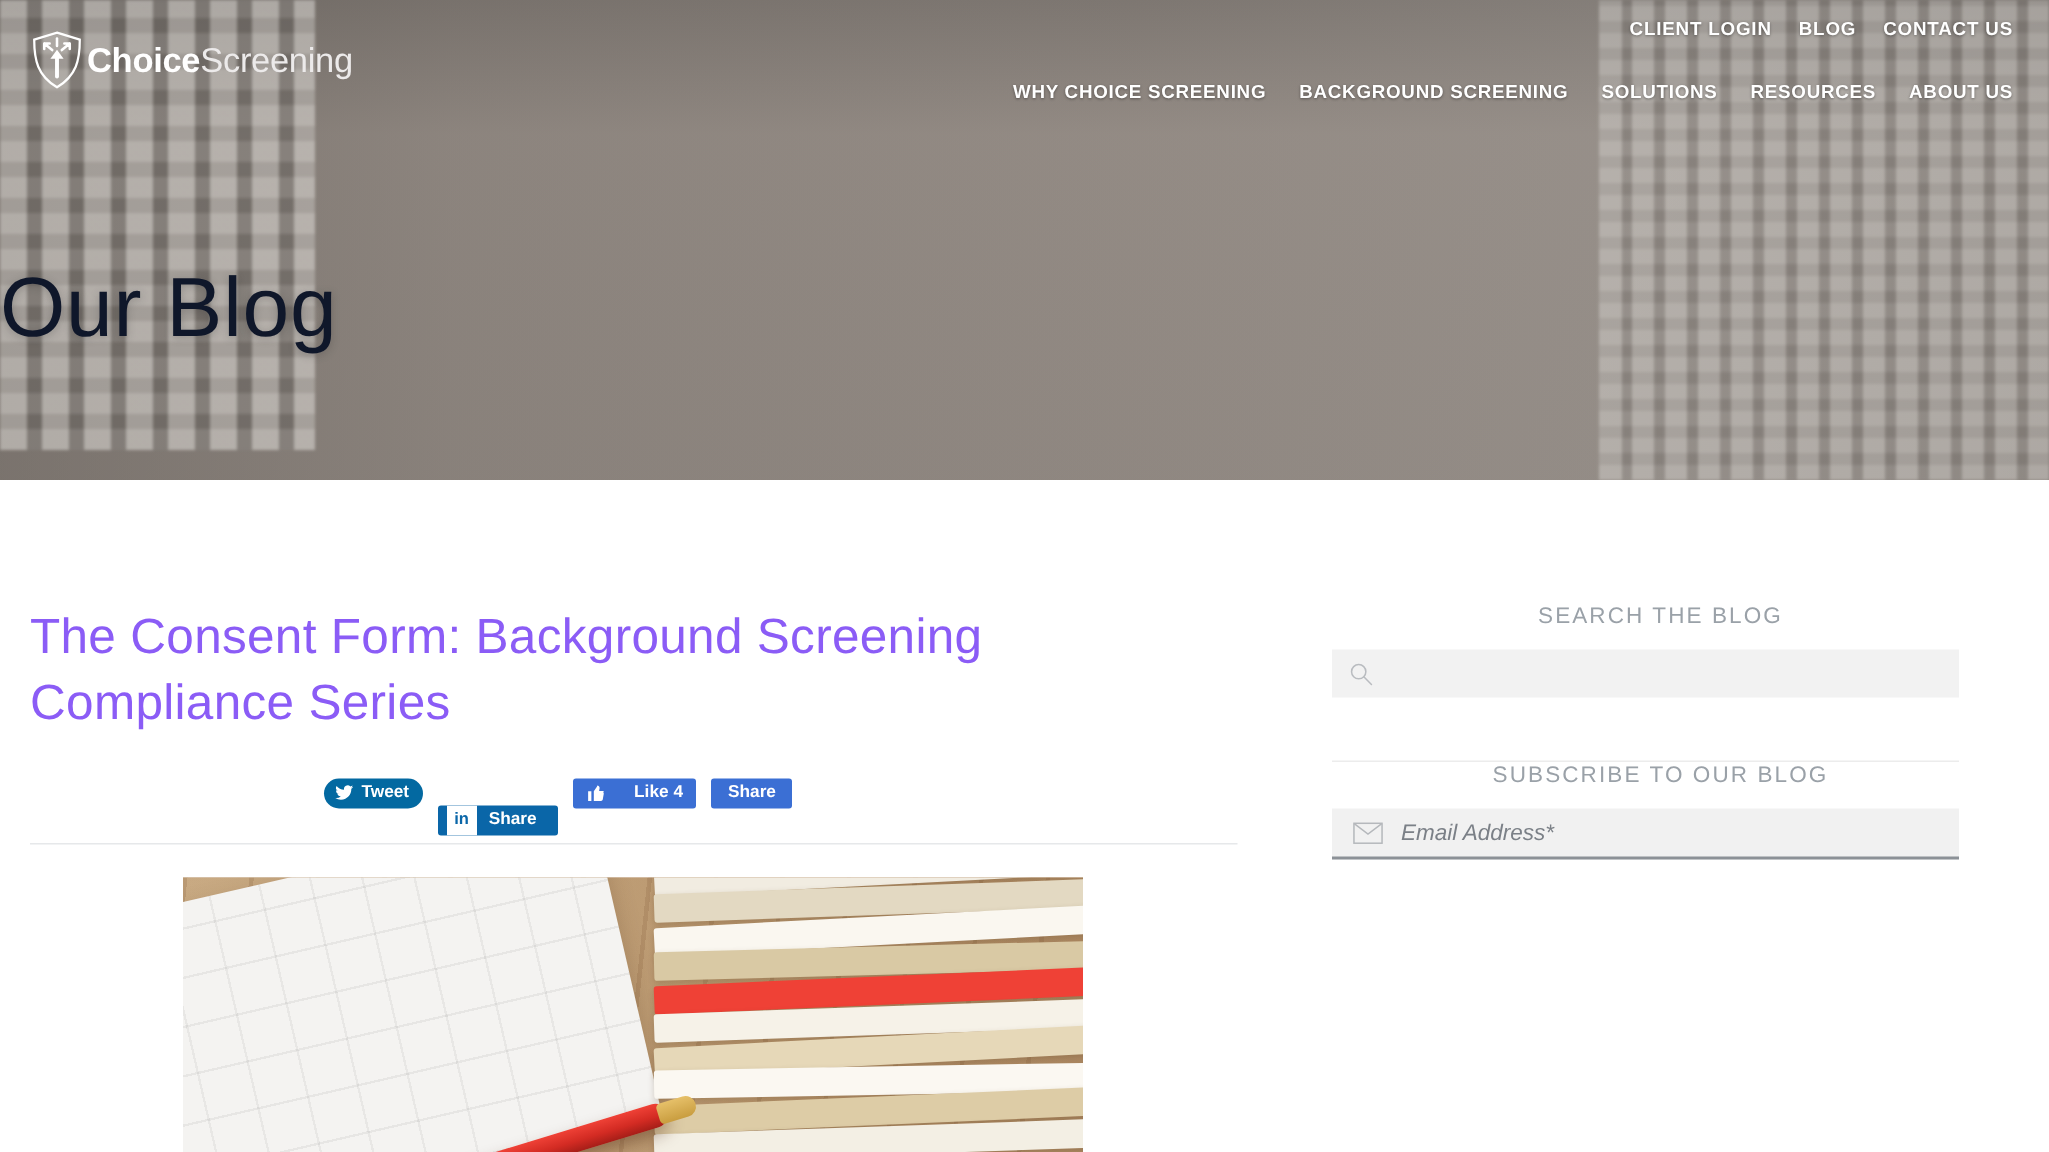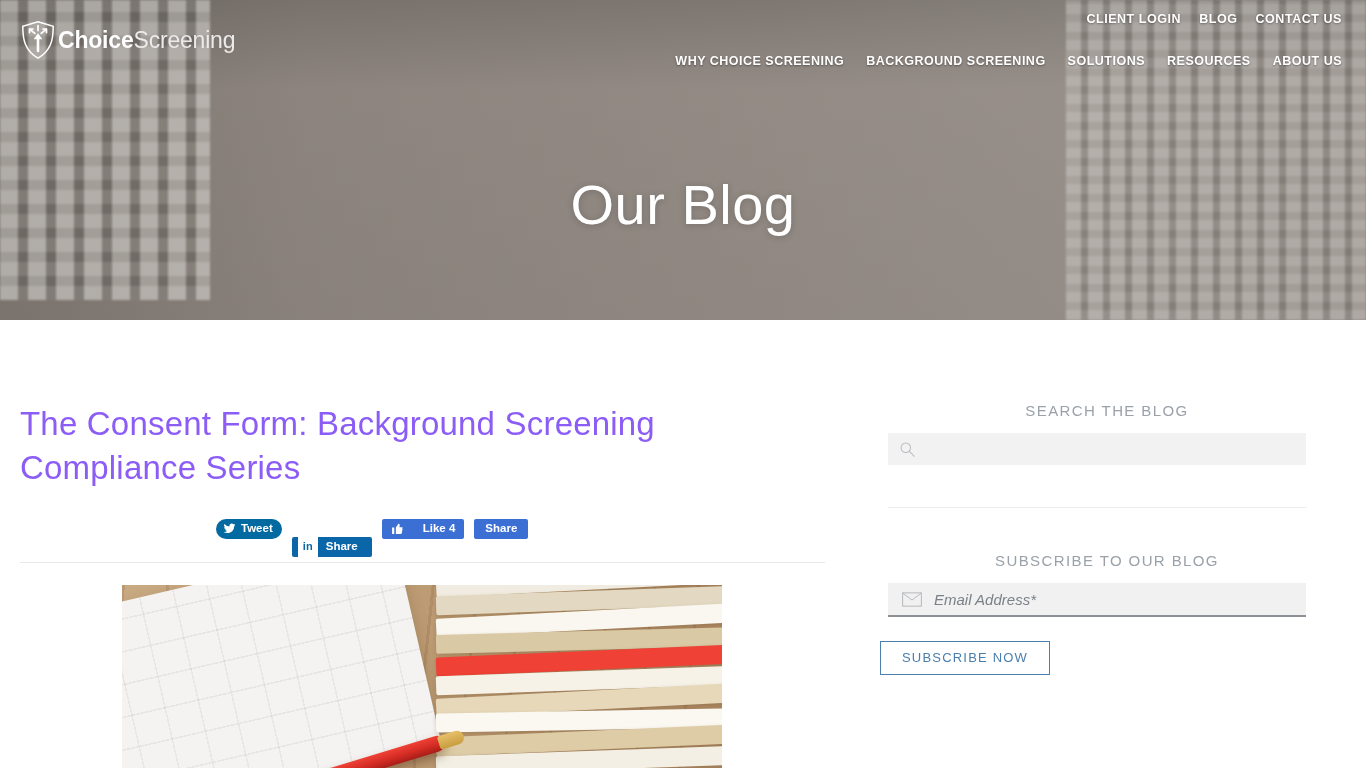--- a/index.html
+++ b/index.html
@@ -144,22 +144,21 @@
     letter-spacing: 0.5px;
     text-decoration: none;
     text-shadow: 0 1px 2px rgba(0,0,0,0.4);
     white-space: nowrap;
   }
 
   .hero-title {
     position: absolute;
     left: 0; right: 0;
     top: 172px;
-    text-align: center;
-    color: #ffffff;
+    color: #0f172a;
     font-size: 56px;
     font-weight: 300;
     letter-spacing: 0.5px;
     z-index: 5;
     text-shadow: 0 1px 6px rgba(40,40,40,0.25);
   }
 
   
   .page {
     position: relative;
@@ -410,21 +409,21 @@
     padding: 0;
     text-align: center;
   }
   .btn-center-wrap { display: flex; justify-content: center; width: 426px; }
   .hr-side {
     border: none;
     border-top: 1px solid #ececec;
     margin: 42px 0 0 8px;
     width: 418px;
   }
-  .sub-block { margin-top: 44px; }
+  .sub-block { }
   .email-field {
     position: relative;
     margin-left: 8px;
     width: 418px;
     height: 34px;
     background: #f1f1f1;
     border-bottom: 2px solid #8c9197;
     display: flex;
     align-items: center;
   }
@@ -573,20 +572,17 @@
 
       <section class="sub-block">
         <h3 class="side-head">SUBSCRIBE TO OUR BLOG</h3>
         <div class="email-field">
           <svg class="mail-ico" viewBox="0 0 22 16" aria-hidden="true">
             <rect x="0.7" y="0.7" width="20.6" height="14.6" fill="none" stroke="#b5b8bc" stroke-width="1.1"></rect>
             <path d="M0.9 1 L11 8.6 L21.1 1" fill="none" stroke="#b5b8bc" stroke-width="1.1"></path>
           </svg>
           <input type="email" placeholder="Email Address*" style="">
         </div>
-        <div class="btn-center-wrap">
-          <button class="btn-subscribe">SUBSCRIBE NOW</button>
-        </div>
       </section>
 
     </aside>
   </div>
 </div>
 
 </body></html>

